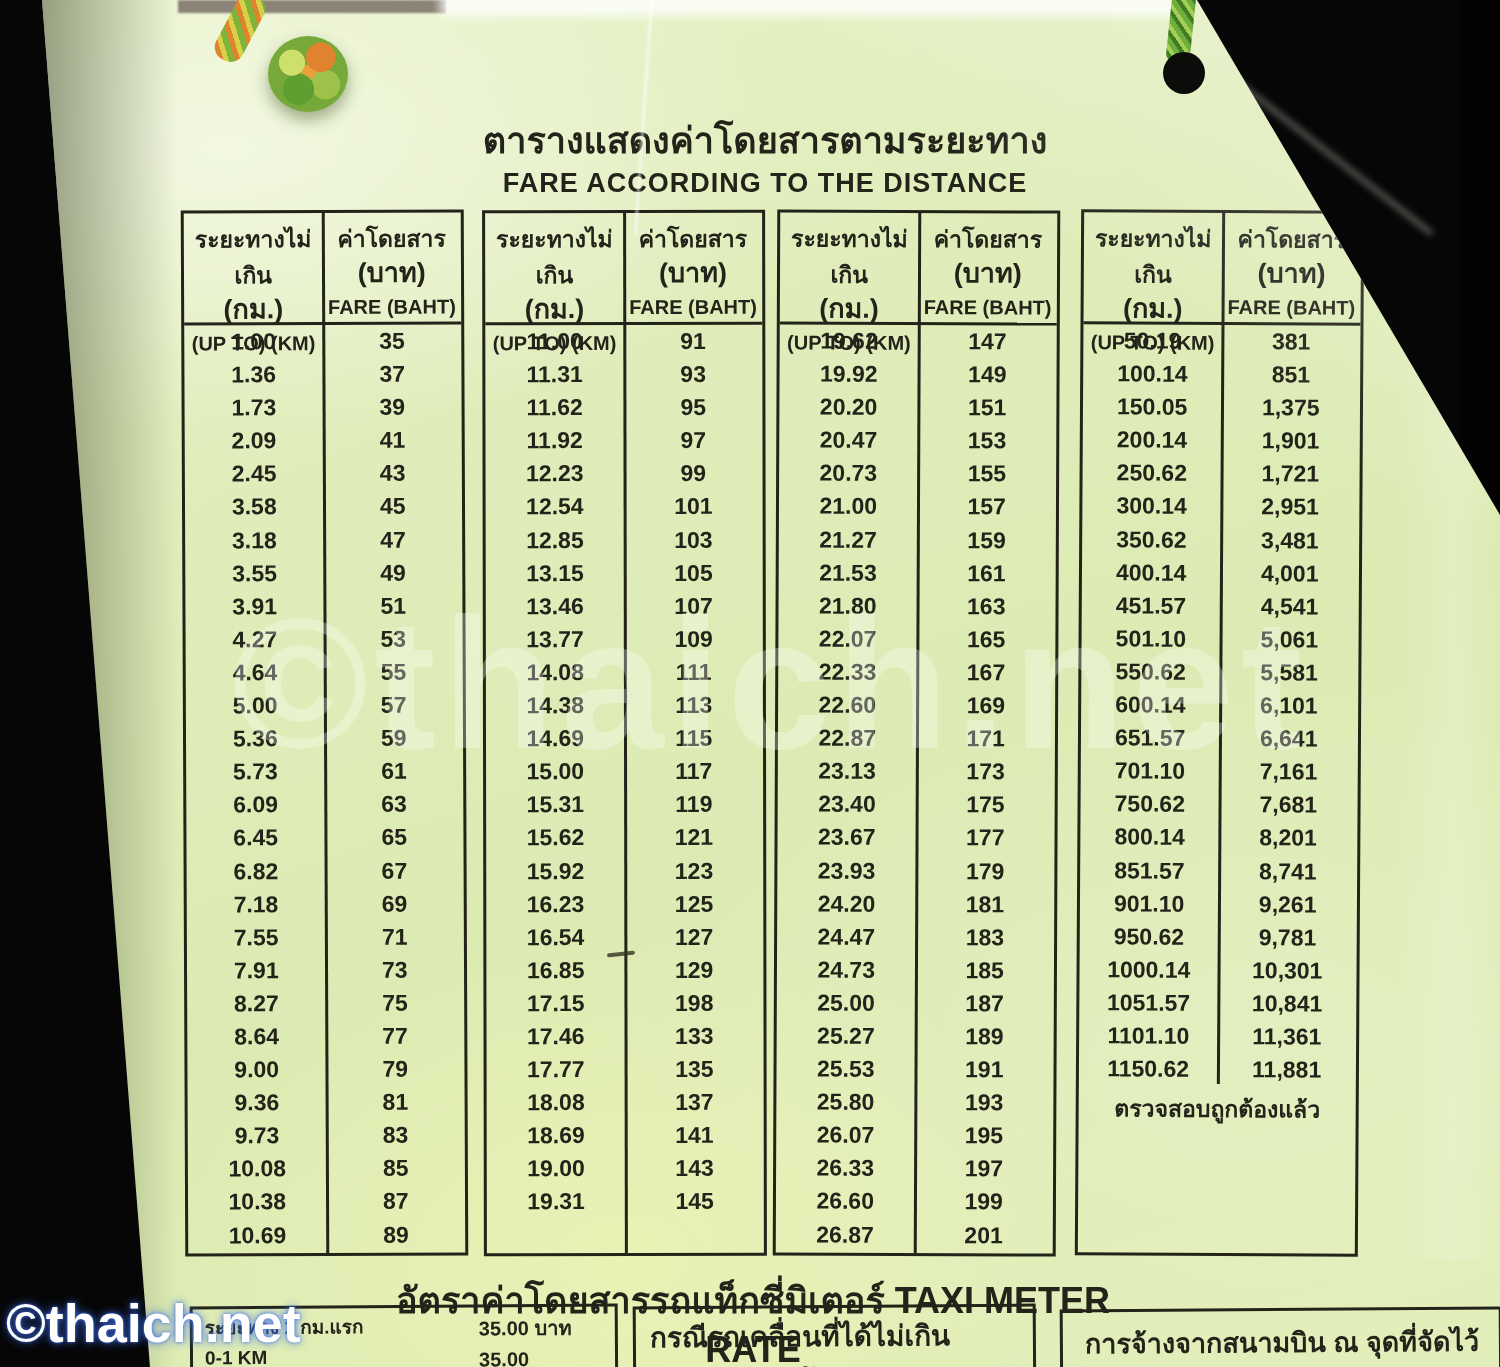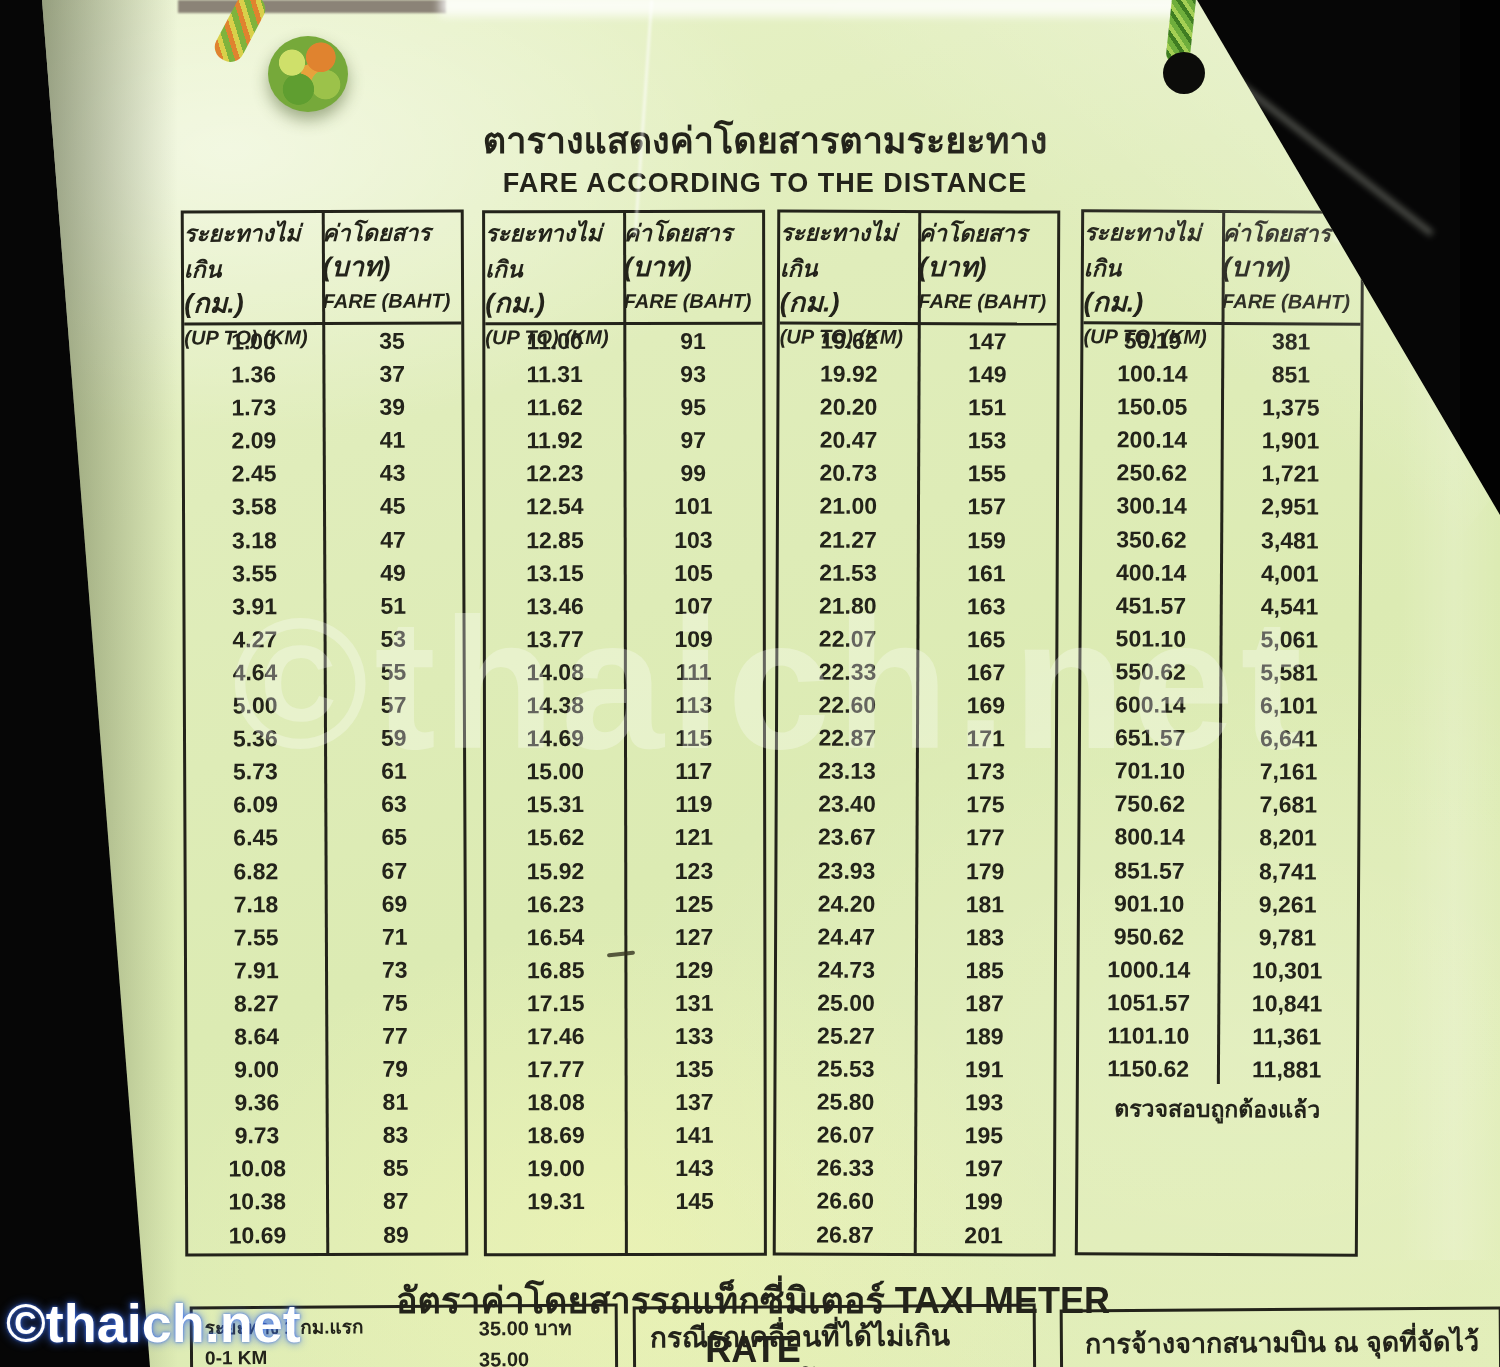--- a/index.html
+++ b/index.html
@@ -45,21 +45,21 @@
 
   
   .fare-table{position:absolute;top:210px;width:277px;height:1040px;border:3px solid #23231a;}
   .fare-table.t1{left:183px;transform:rotate(-.25deg);}
   .fare-table.t2{left:483px;transform:rotate(-.1deg);}
   .fare-table.t3{left:775px;transform:rotate(.25deg);}
   .fare-table.t4{left:1078px;transform:rotate(.35deg);}
   .vline{position:absolute;top:0;bottom:0;left:calc(50% - 1px);width:3px;background:#23231a;}
   .fare-table.t4 .vline{bottom:169px;}
   .hdr{height:109px;border-bottom:3px solid #23231a;display:flex;}
-  .hdr-cell{width:50%;padding-top:2px;font-style:italic;}
+  .hdr-cell{width:50%;text-align:center;padding-top:8px;}
   .hdr-cell .th1{font-size:23px;font-weight:bold;line-height:36px;}
   .hdr-cell .th2{font-size:27px;font-weight:bold;line-height:33px;}
   .hdr-cell .en{font-size:20px;font-weight:bold;line-height:34px;}
   .rows{position:absolute;left:0;right:0;top:112px;bottom:0;}
   .row{height:33.1px;display:flex;}
   .cell{width:50%;text-align:center;font-size:23px;font-weight:bold;line-height:33px;}
   .verify-note{position:absolute;left:0;top:878px;width:100%;text-align:center;
         font-size:23px;font-weight:bold;}
 
   
@@ -336,21 +336,21 @@
           <div class="row">
             <div class="cell">16.54</div>
             <div class="cell">127</div>
           </div>
           <div class="row">
             <div class="cell">16.85</div>
             <div class="cell">129</div>
           </div>
           <div class="row">
             <div class="cell">17.15</div>
-            <div class="cell">131</div>
+            <div class="cell">198</div>
           </div>
           <div class="row">
             <div class="cell">17.46</div>
             <div class="cell">133</div>
           </div>
           <div class="row">
             <div class="cell">17.77</div>
             <div class="cell">135</div>
           </div>
           <div class="row">

